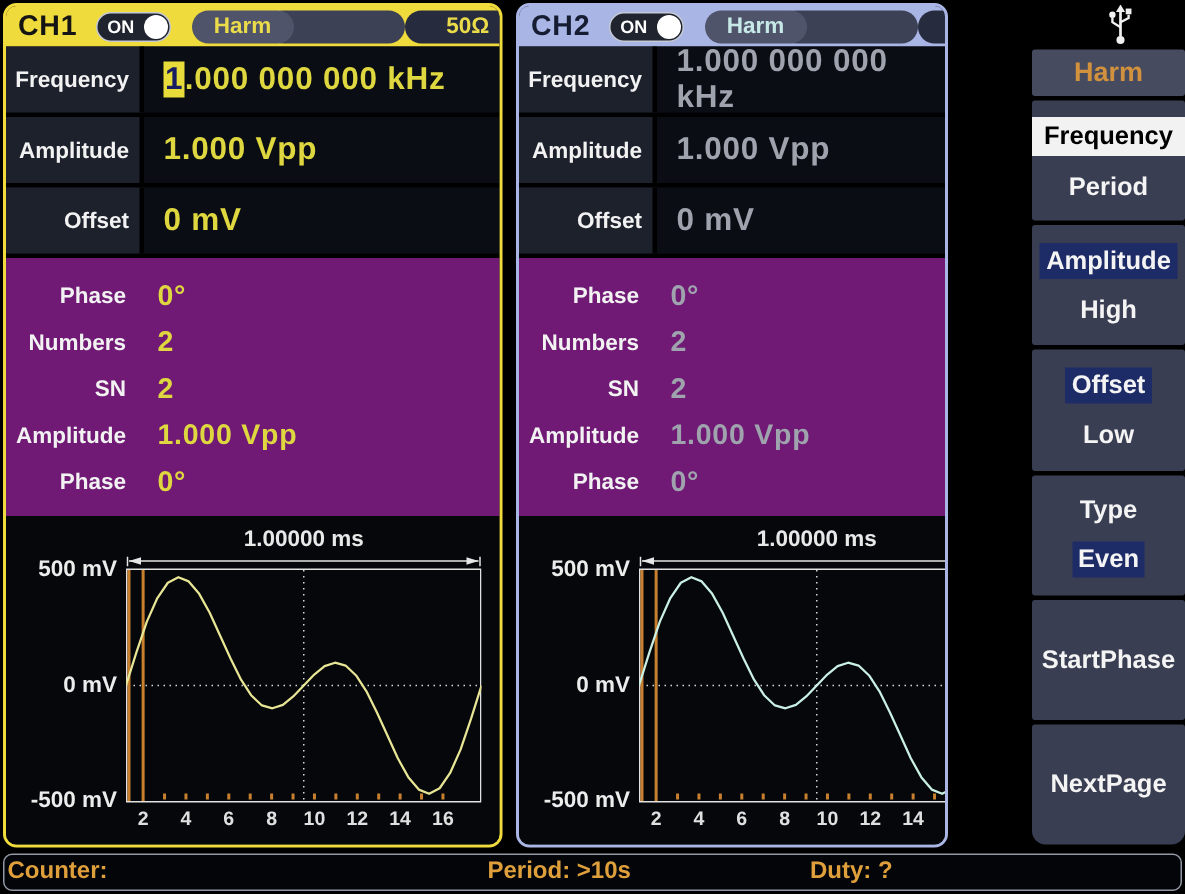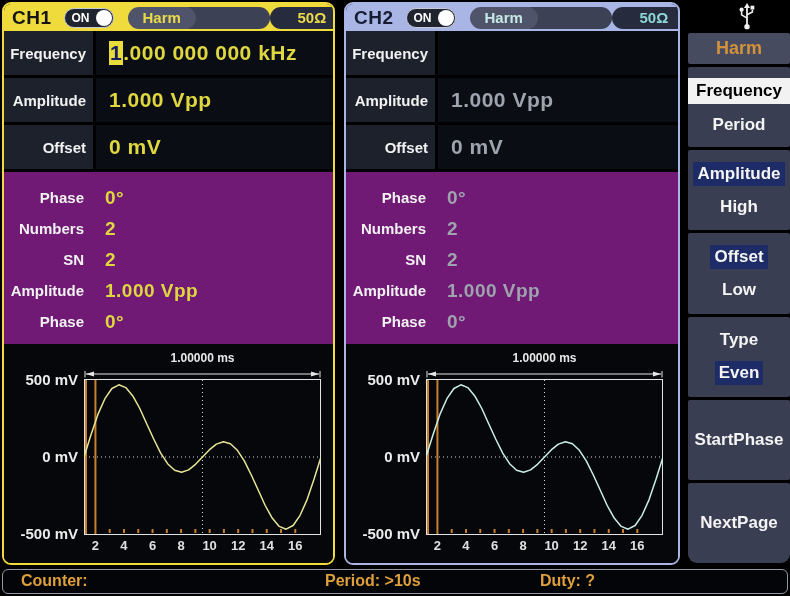--- a/index.html
+++ b/index.html
@@ -5,21 +5,21 @@
   * { margin:0; padding:0; box-sizing:border-box; }
   html,body { background:#000; }
   body { font-family:"Liberation Sans", sans-serif; }
   .screen { position:relative; width:790px; height:596px; background:#000; overflow:hidden; }
 
   
   .panel { position:absolute; top:2px; height:563px; border:2px solid #d946ef;
            border-radius:9px; background:#080B10; overflow:hidden;
            display:flex; flex-direction:column; }
   #panel-0 { left:2px;  width:333px; }
-  #panel-1 { left:344px; width:336px; }
+  #panel-1 { left:344px; width:288px; }
 
   .panel-header { height:27px; display:flex; align-items:center; flex:none; }
   .tab-name { font-size:19px; font-weight:bold; margin-left:8px; letter-spacing:0.5px; }
   .toggle { position:relative; margin-left:12px; width:50px; height:20px; border-radius:10px;
             background:#20242F; border:1px solid #C6CAD6; flex:none; }
   .toggle-label { position:absolute; left:7px; top:2px; font-size:12px; font-weight:bold; color:#FFF; }
   .toggle-knob { position:absolute; right:1px; top:1px; width:16px; height:16px; border-radius:50%; background:#FFF; }
   .pill-mode { position:relative; z-index:3; margin-left:14px; height:22px; line-height:22px;
                padding:0 15px; border-radius:11px; background:#50546A;
                font-size:15px; font-weight:bold; flex:none; }
@@ -38,21 +38,21 @@
   .cursor-char { background:#E8DC3A; color:#171D60; padding:0 1px; }
 
   .params { height:172px; flex:none; padding-top:10px; background:#701a75; }
   .param-line { display:flex; height:31px; align-items:center; }
   .param-label { width:86px; flex:none; text-align:right; padding-right:6px;
                  color:#F2F2F2; font-size:15px; font-weight:bold; }
   .param-value { margin-left:15px; font-size:19px; font-weight:bold; letter-spacing:0.5px; }
 
   .wavewrap { position:relative; flex:1; background:#05070B; }
   .span-label { position:absolute; top:7px; left:80px; width:237px; text-align:center;
-                color:#E8E8E8; font-size:12px; font-weight:bold; }
+                color:#E8E8E8; font-size:15px; font-weight:bold; }
   .wave-svg { position:absolute; left:80px; top:27px; }
   .ylab { position:absolute; left:0; width:74px; text-align:right; height:18px; line-height:18px;
           color:#ECECEC; font-size:15px; font-weight:bold; }
   .ylab.top { top:27px;padding-left:12px; } .ylab.mid { top:104px; } .ylab.bot { top:181px; }
 
   .plotbox { fill:none; stroke:#E2E2E2; stroke-width:1; }
   .arr { stroke:#E6E6E6; stroke-width:1; }
   .dotted { stroke:#D8D8D8; stroke-width:1; stroke-dasharray:1 3; }
 
   
@@ -66,21 +66,21 @@
   .sb-group:last-child { border-radius:2px 2px 9px 9px; }
   .sb-item { font-size:17px; font-weight:bold; color:#F4F4F4; text-align:center; padding:2px 4px; }
   .sb-item.selected { background:#F2F2F2; color:#000; align-self:stretch; padding:3px 0; }
   .sb-item.highlight { background:#1D2B66; }
 
   
   .statusbar { position:absolute; left:2px; top:569px; width:786px; height:25px;
                background:#030509; border:1px solid #9298A6; border-radius:6px;
                color:#DFA03C; font-size:16px; font-weight:bold; }
   .statusbar span { position:absolute; top:2px; }
-  .st-counter { left:18px; } .st-freq { left:74px; } .st-period { left:322px; } .st-duty { left:537px; }
+  .st-counter { left:2px; } .st-freq { left:74px; } .st-period { left:322px; } .st-duty { left:537px; }
 
   .usb { position:absolute; left:738px; top:3px; }
 </style>
 </head>
 <body>
 
 <div class="screen">
 
   <div class="panel" id="panel-0" style="border-color: rgb(239, 219, 60);">
     <div class="panel-header" style="background: rgb(239, 219, 60);">
@@ -195,20 +195,23 @@
         <span class="toggle-label">ON</span>
         <span class="toggle-knob"></span>
       </span>
       <span class="pill-mode" style="color: rgb(198, 232, 230);">Harm</span>
       <span class="pill-ext"></span>
       <span class="pill-imp" style="color: rgb(143, 216, 216);">50Ω</span>
     </div>
 
     <div class="prow">
       <div class="plabel">Frequency</div>
+      <div class="pvalue" style="color: rgb(158, 163, 173);">
+        <span>1.000 000 000 kHz</span>
+      </div>
     </div>
     <div class="prow">
       <div class="plabel">Amplitude</div>
       <div class="pvalue" style="color: rgb(158, 163, 173);">
         <span>1.000 Vpp</span>
       </div>
     </div>
     <div class="prow">
       <div class="plabel">Offset</div>
       <div class="pvalue" style="color: rgb(158, 163, 173);">

